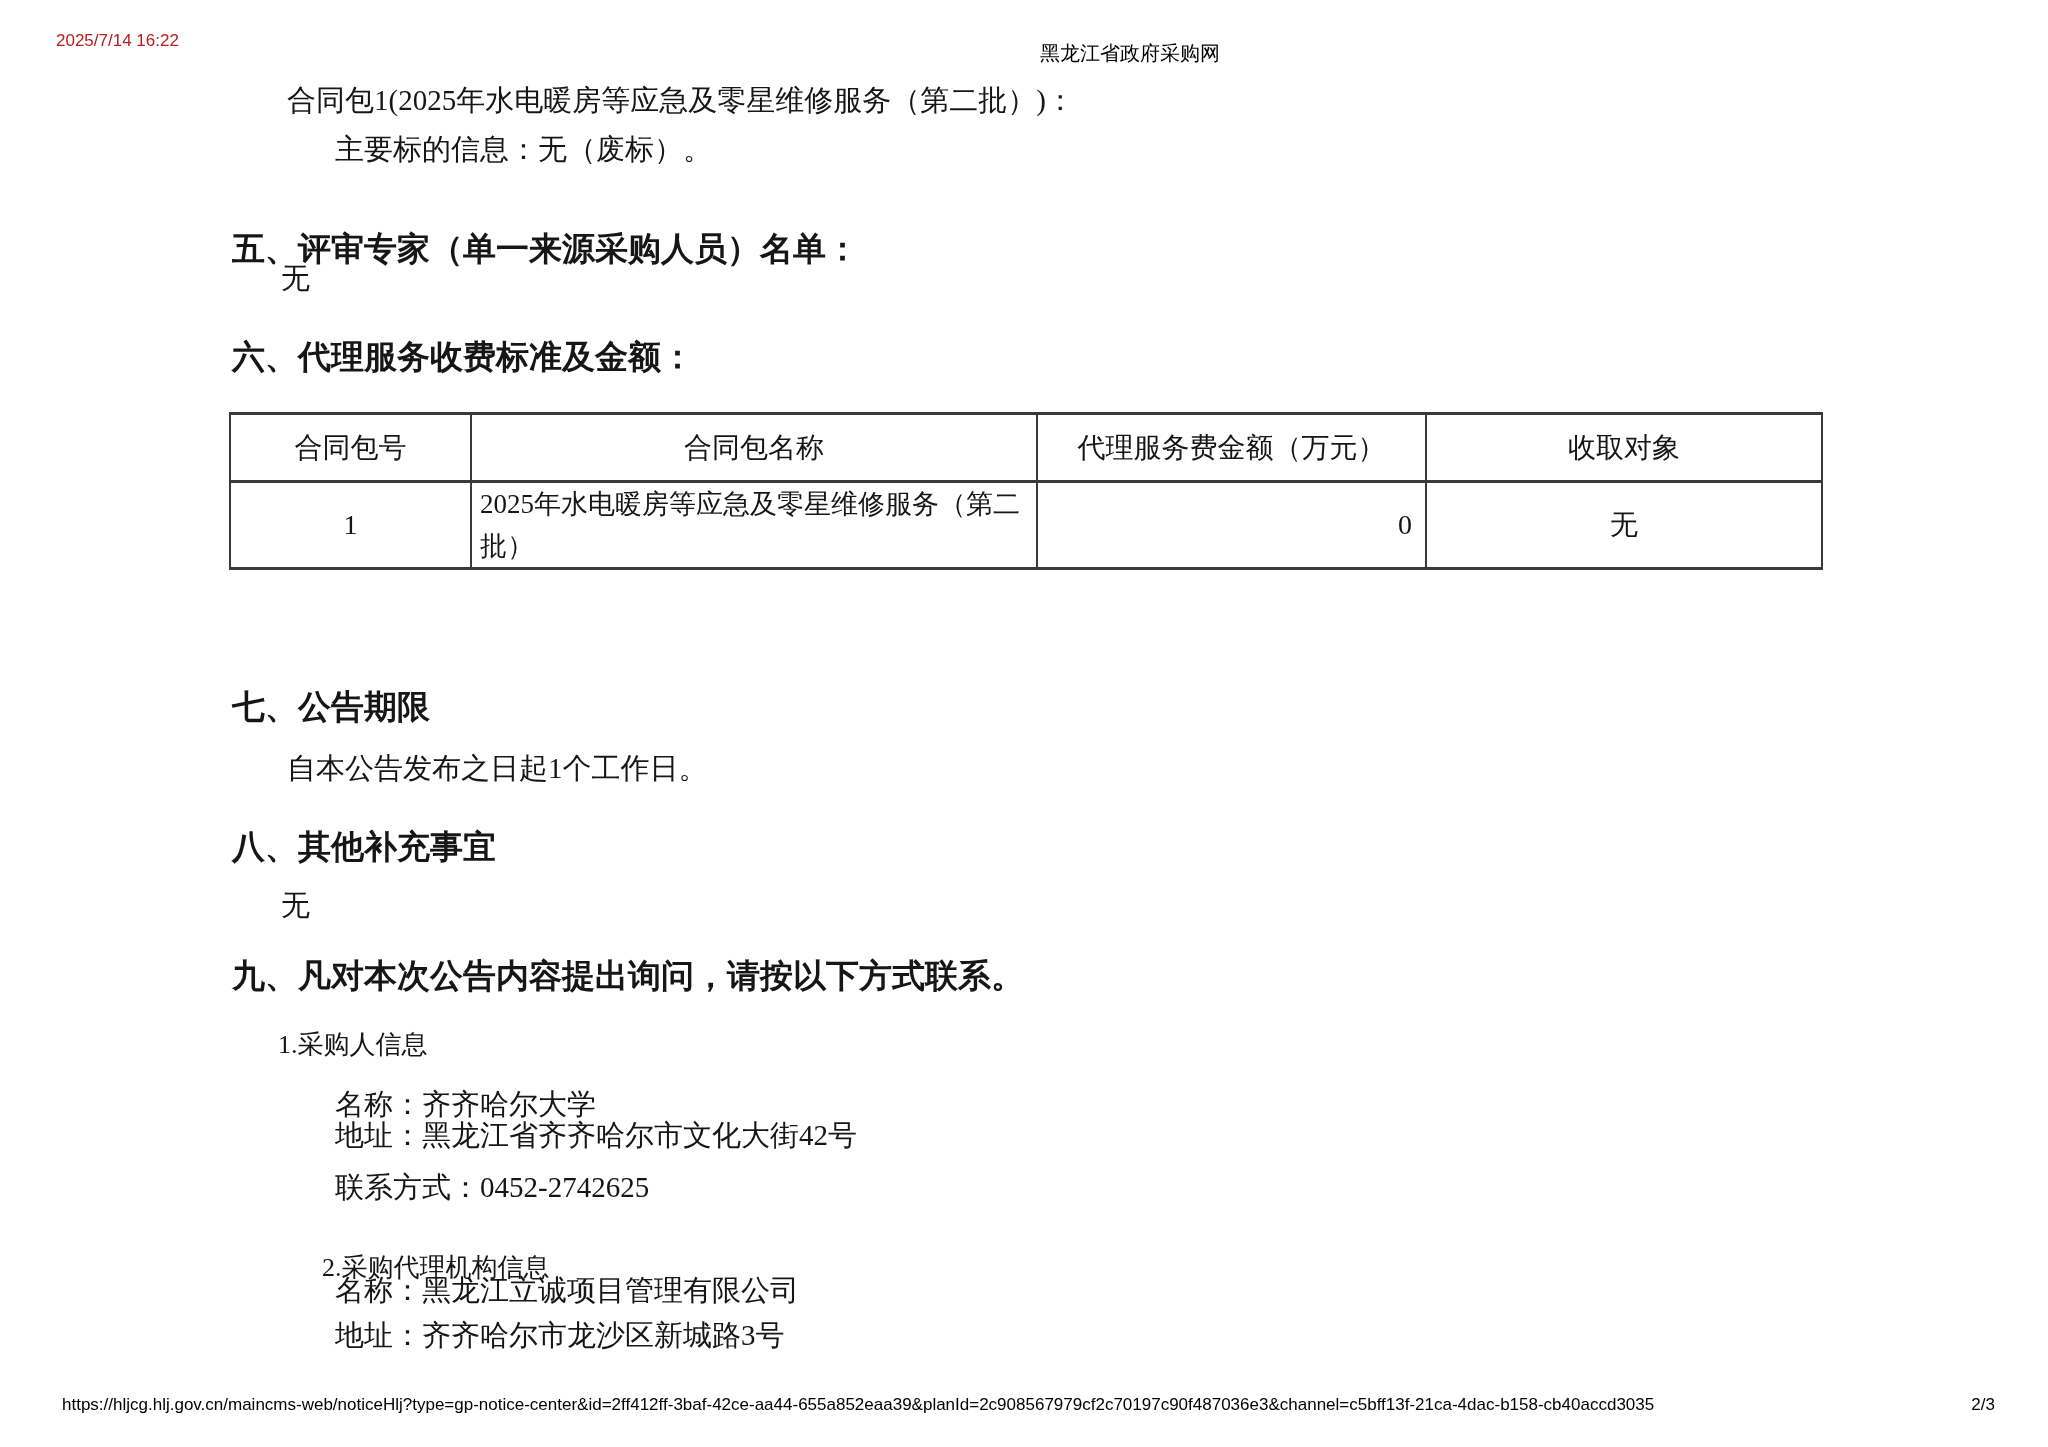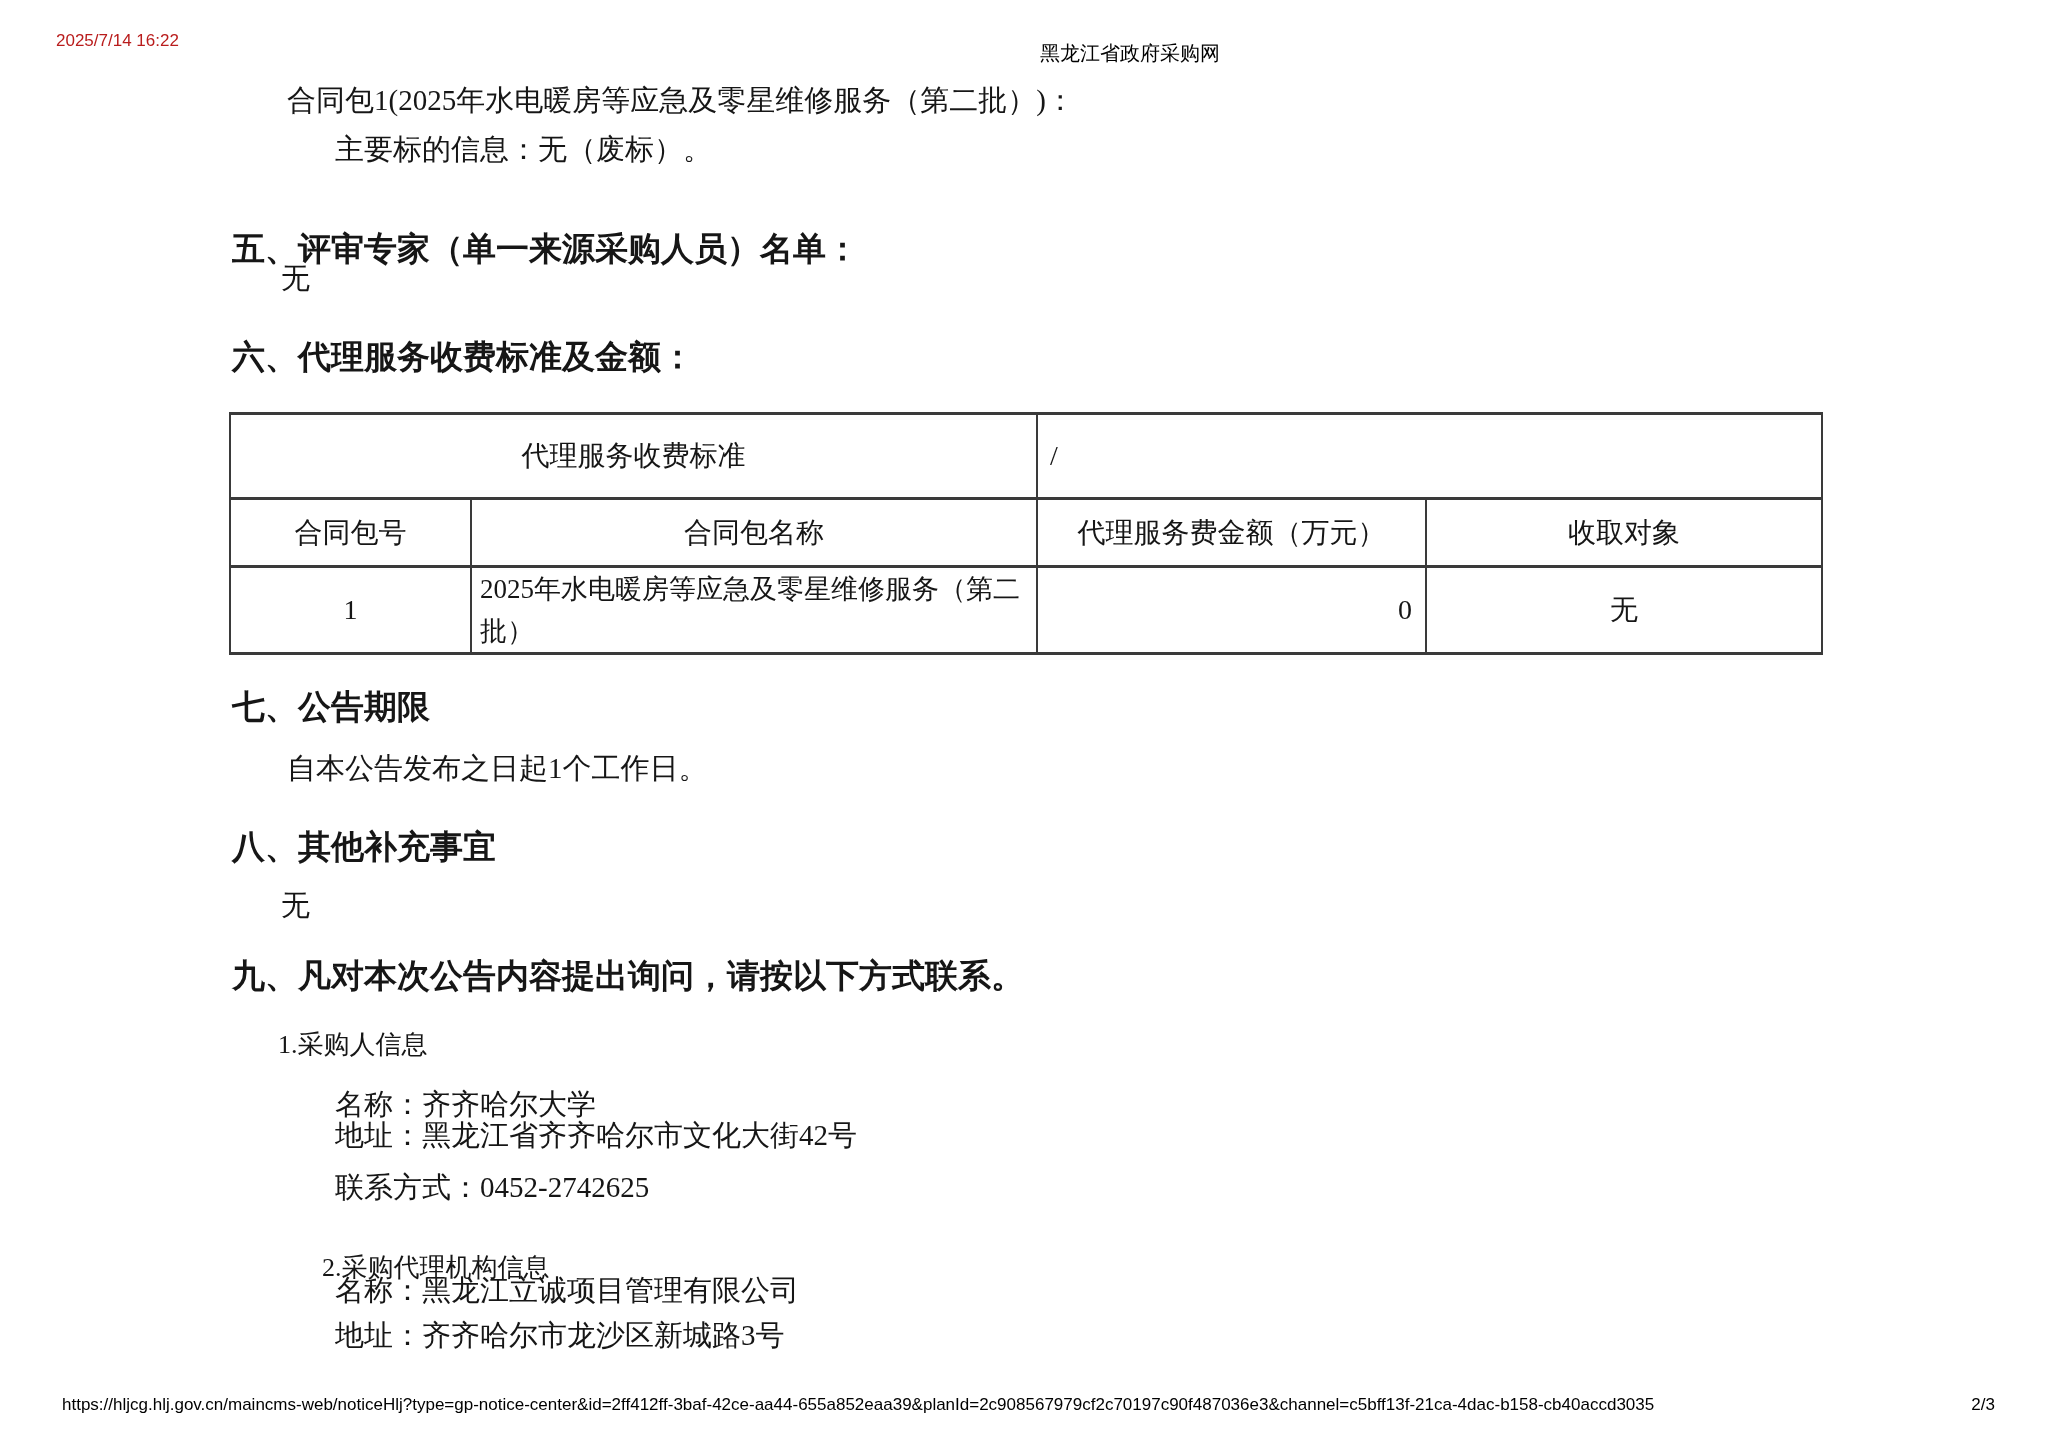--- a/index.html
+++ b/index.html
@@ -74,24 +74,20 @@
 <div class="abs heading h6">六、代理服务收费标准及金额：</div>
 
 <table class="fee-table">
   <colgroup>
       <col class="c1">
       <col class="c2">
       <col class="c3">
       <col class="c4">
     </colgroup>
   <tbody>
-    <tr class="r1">
-      <td colspan="2">代理服务收费标准</td>
-      <td colspan="2" class="std-value">/</td>
-    </tr>
     <tr class="r2">
       <td>合同包号</td>
       <td>合同包名称</td>
       <td>代理服务费金额（万元）</td>
       <td>收取对象</td>
     </tr>
     <tr class="r3">
       <td>1</td>
       <td class="name-cell">2025年水电暖房等应急及零星维修服务（第二批）</td>
       <td class="amt-cell">0</td>

